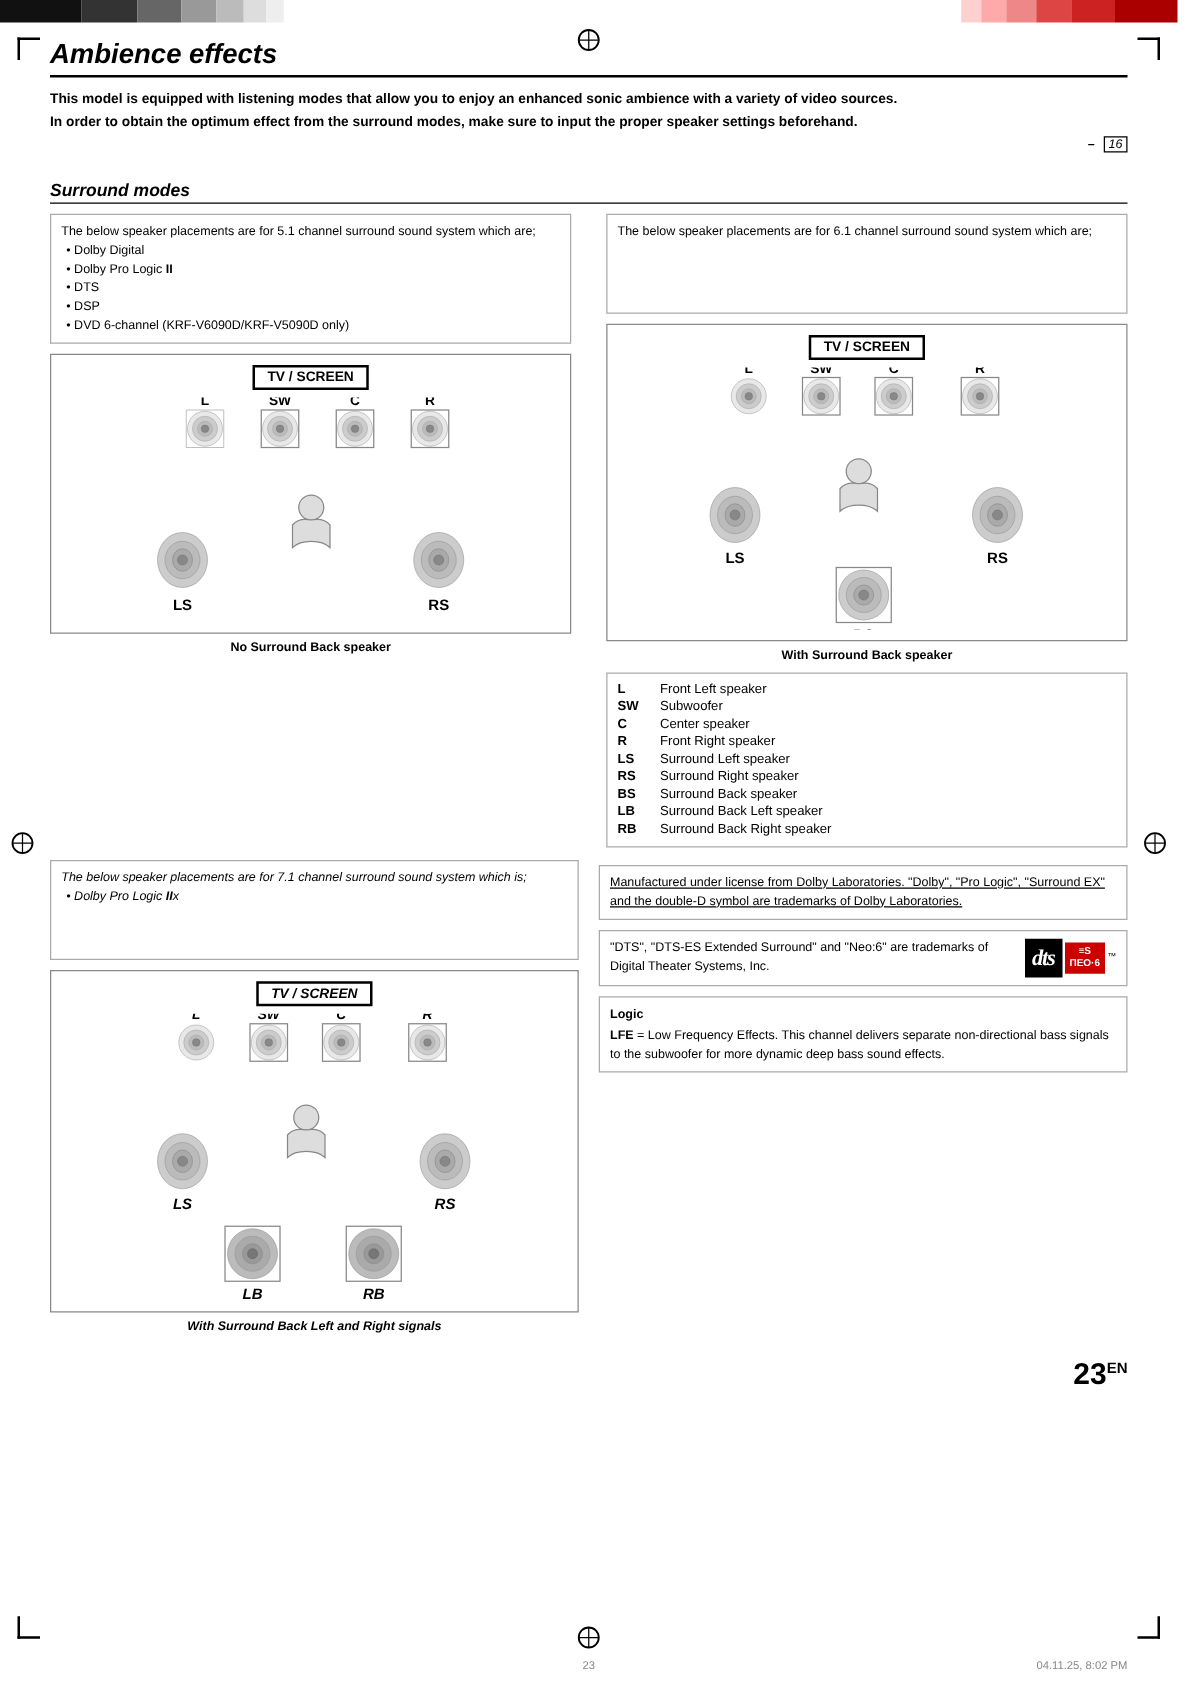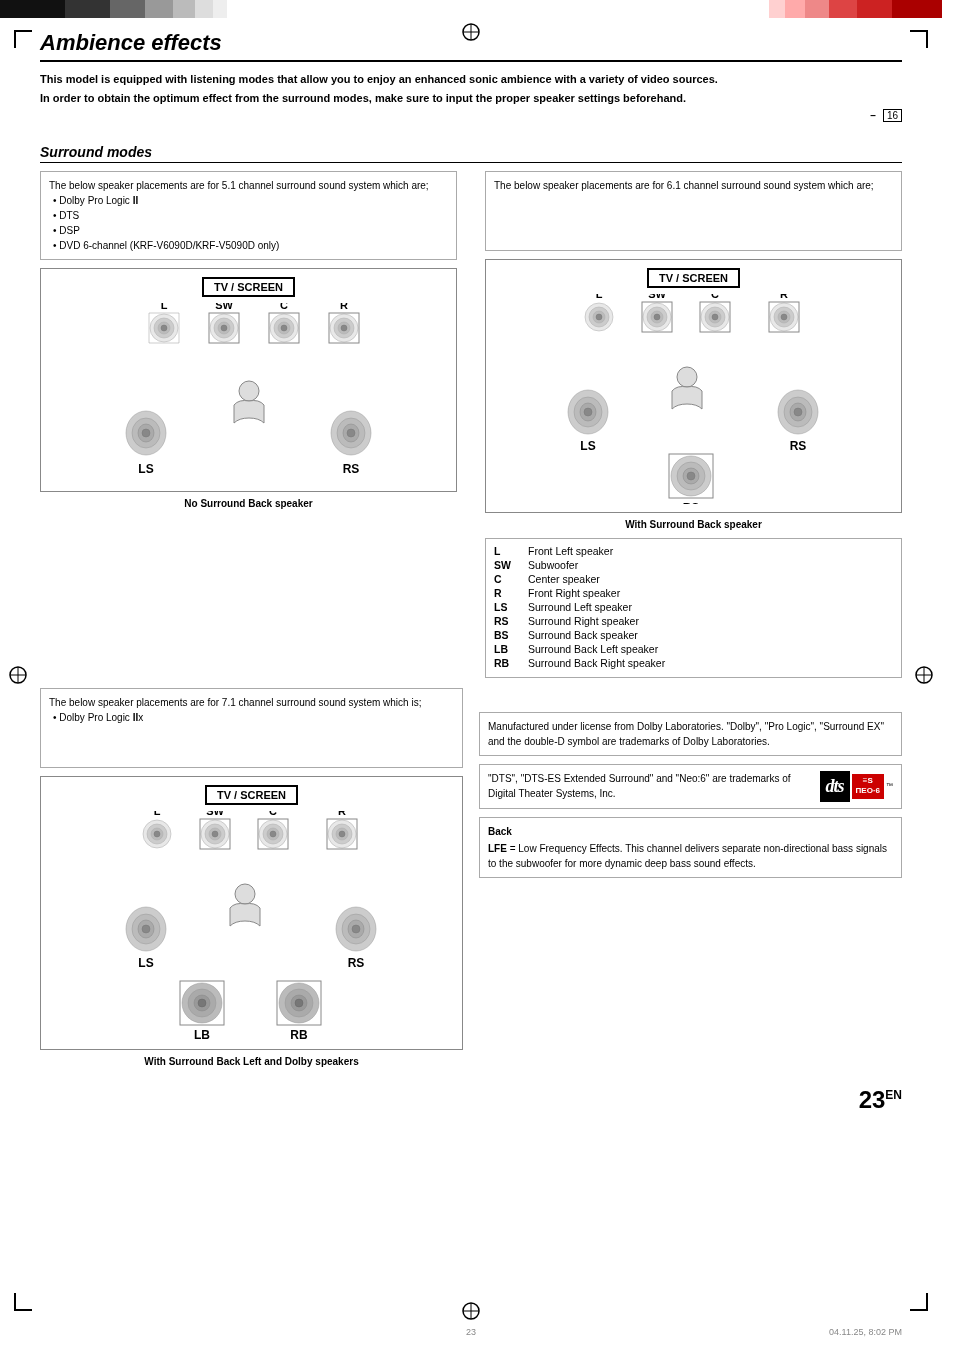--- a/index.html
+++ b/index.html
@@ -42,20 +42,21 @@
       text-align: right;
       font-size: 10px;
       border: 1px solid #000;
       display: inline-block;
       padding: 0 3px;
       margin-left: 4px;
     }
     .intro-ref-line {
       text-align: right;
       margin-bottom: 22px;
+      font-style: italic;
     }
 
     h2.section-title {
       font-size: 14px;
       font-style: italic;
       font-weight: bold;
       border-bottom: 1.5px solid #000;
       padding-bottom: 2px;
       margin-bottom: 8px;
       margin-top: 6px;
@@ -142,20 +143,21 @@
     }
 
     
     .bottom-section {
       display: flex;
       gap: 16px;
       margin-top: 10px;
     }
     .bottom-left {
       flex: 1;
+      font-style: italic;
     }
     .bottom-right {
       flex: 1;
     }
 
     
     .note-box {
       border: 1px solid #aaa;
       padding: 6px 8px;
       font-size: 10px;
@@ -206,22 +208,23 @@
     .dts-tm {
       font-size: 7px;
       vertical-align: super;
     }
 
     
     .manuf-box {
       border: 1px solid #aaa;
       padding: 6px 8px;
       font-size: 10px;
-      margin-top: 24px;
+      margin-top: 4px;
       line-height: 1.5;
+      text-decoration: underline;
     }
 
     
   </style>
 </head>
 <body>
 
 <div style="position:relative; width:942px; min-height:1351px;">
 
   <div style="display:flex; width:100%; height:18px; margin-bottom:2px;">
@@ -297,20 +300,21 @@
     </div>
 
     <h2 class="section-title">Surround modes</h2>
 
     <div class="two-col-layout">
 
       <div class="col-left">
         <div class="info-box">
           <span>The below speaker placements are for 5.1 channel surround sound system which are;</span>
           <ul>
+            <li>Dolby Digital</li>
             <li>Dolby Pro Logic <strong>II</strong></li>
             <li>DTS</li>
             <li>DSP</li>
             <li>DVD 6-channel (KRF-V6090D/KRF-V5090D only)</li>
           </ul>
         </div>
 
         <div class="diagram-container">
           <div class="tv-screen-box">TV / SCREEN</div>
           <svg class="speaker-svg" width="260" height="180">
@@ -577,21 +581,21 @@
             <g transform="translate(155,170)">
               <ellipse cx="22" cy="22" rx="20" ry="20" fill="#bbb" stroke="#999" stroke-width="0.5"></ellipse>
               <ellipse cx="22" cy="22" rx="14" ry="14" fill="#aaa" stroke="#999" stroke-width="0.5"></ellipse>
               <ellipse cx="22" cy="22" rx="8" ry="8" fill="#999" stroke="#888" stroke-width="0.5"></ellipse>
               <ellipse cx="22" cy="22" rx="4" ry="4" fill="#777" stroke="#666" stroke-width="0.5"></ellipse>
               <rect x="0" y="0" width="44" height="44" fill="none" stroke="#888" stroke-width="1"></rect>
               <text x="22" y="58" text-anchor="middle" font-size="12" font-weight="bold">RB</text>
             </g>
           </svg>
         </div>
-        <div class="diagram-caption">With Surround Back Left and Dolby speakers</div>
+        <div class="diagram-caption">With Surround Back Left and Right signals</div>
       </div>
 
       <div class="bottom-right">
 
         <div class="manuf-box">
           <span>Manufactured under license from Dolby Laboratories. "Dolby", "Pro Logic", "Surround EX" and the double-D symbol are trademarks of Dolby Laboratories.</span>
         </div>
 
         <div class="dts-box">
           <div style="flex:1;">"DTS", "DTS-ES Extended Surround" and "Neo:6" are trademarks of Digital Theater Systems, Inc.</div>
@@ -601,21 +605,21 @@
               <div class="dts-logo-side">
                 <div>≡S</div>
                 <div>ΠΕΟ·6</div>
               </div>
             </div>
             <span class="dts-tm">™</span>
           </div>
         </div>
 
         <div class="note-box">
-          <div class="note-title">Back</div>
+          <div class="note-title">Logic</div>
           <div style="margin-top:2px;">
             <strong>LFE</strong>
             <span> = Low Frequency Effects. This channel delivers separate non-directional bass signals to the subwoofer for more dynamic deep bass sound effects.</span>
           </div>
         </div>
       </div>
     </div>
 
     <div style="position:relative; margin-top:16px;">
       <div style="text-align:right; font-size:24px; font-weight:bold;margin-top:19px;">

